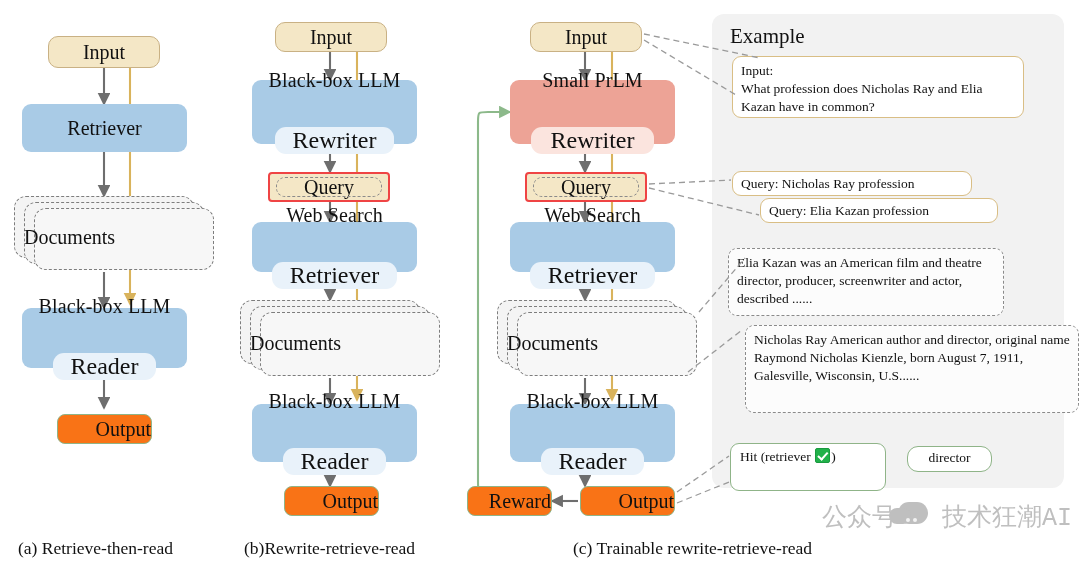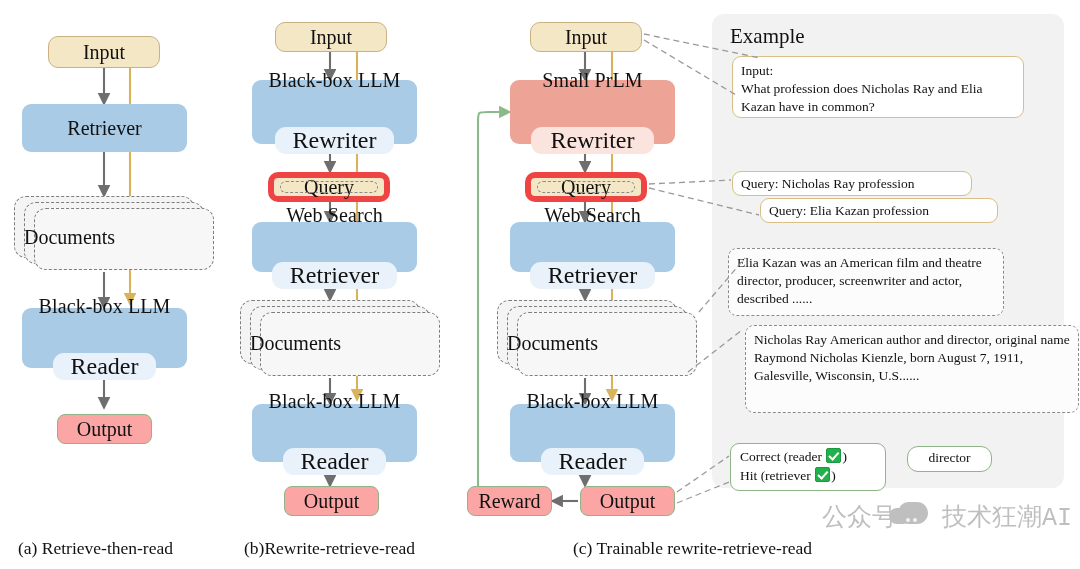--- a/index.html
+++ b/index.html
@@ -19,24 +19,24 @@
   .n-input{
     background:#F4E7C6;border:1px solid #C9B184;border-radius:10px;
   }
   .n-blue{
     background:#A9CBE6;border:none;border-radius:9px;
   }
   .n-red{
     background:#EDA396;border:none;border-radius:9px;
   }
   .n-green{
-    background:#fca5a5;border:1px solid #8FB488;border-radius:8px;
+    background:#f97316;border:1px solid #8FB488;border-radius:8px;align-items:flex-end;
   }
   .n-query{
-    background:#F4E7C6;border:6px solid #ef4444;border-radius:10px;
+    background:#F4E7C6;border:2px solid #ef4444;border-radius:4px;
   }
   .q-dash{
     position:absolute;left:6px;top:3px;right:6px;bottom:3px;
     border:1.4px dashed #8a8a8a;border-radius:9px;pointer-events:none;
   }
   .subpill{
     background:#E9F2FA;border-radius:11px;
     padding:1px 18px;margin-top:2px;display:inline-block;
   }
   .subpill-red{
@@ -301,23 +301,20 @@
   <div class="dbox" style="left:728px;top:248px;width:276px;height:68px;">
     <span>Elia Kazan was an American film and theatre director, producer, screenwriter and actor, described  ......</span>
   </div>
 
   <div class="dbox" style="left:745px;top:325px;width:334px;height:88px;">
     <span>Nicholas Ray American author and director, original name Raymond Nicholas Kienzle, born August 7, 1911, Galesville, Wisconsin, U.S......</span>
   </div>
 
   <div class="gbox" style="left:730px;top:443px;width:156px;height:48px;">
     <div>
-      <span>Correct (reader </span><span class="chk"></span><span>)</span>
-    </div>
-    <div>
       <span>Hit (retriever </span><span class="chk"></span><span>)</span>
     </div>
   </div>
 
   <div class="gpill" style="left:907px;top:446px;width:85px;height:26px;">
     <span>director</span>
   </div>
 
   <svg class="wires-top" viewBox="0 0 1080 569">
     <g stroke="#9a9a9a" stroke-width="1.3" fill="none" stroke-dasharray="6,4">

